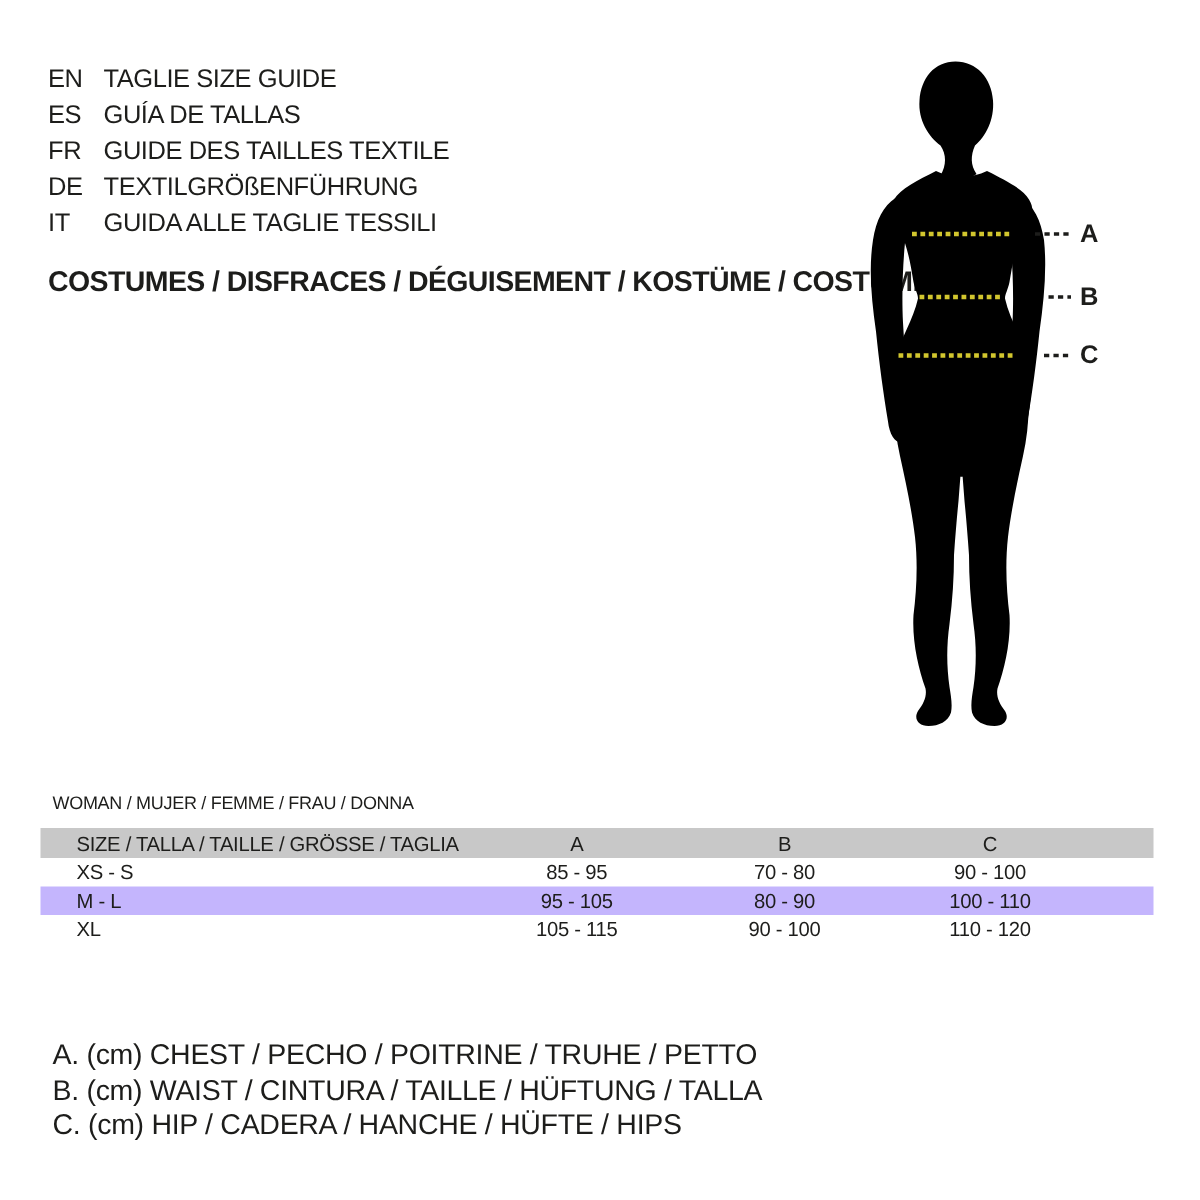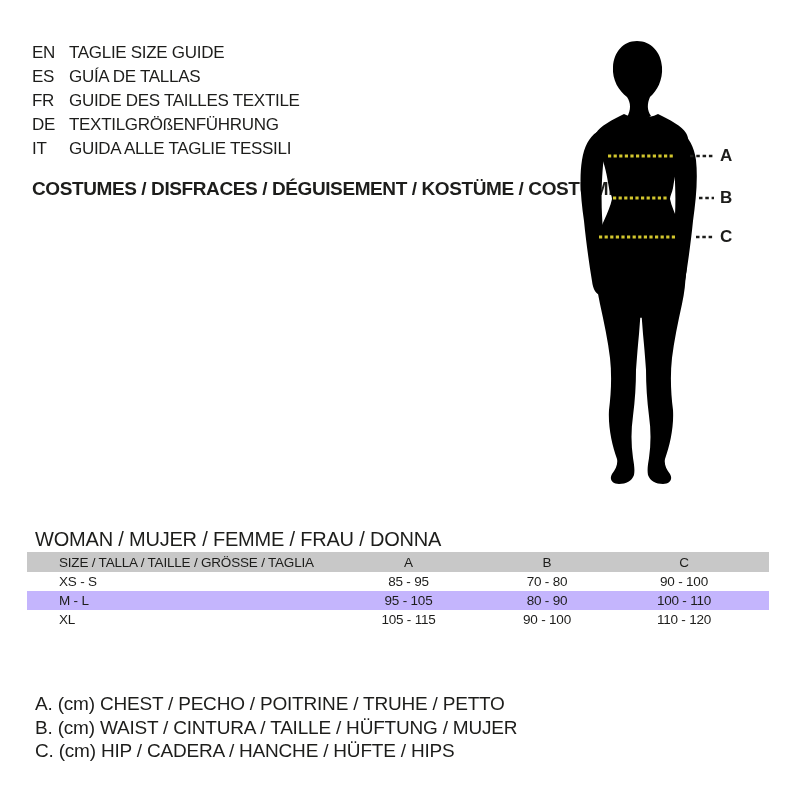--- a/index.html
+++ b/index.html
@@ -30,28 +30,28 @@
   .figure-svg { position: absolute; left: 0; top: 0; width: 800px; height: 800px; pointer-events: none; }
   .figure-label {
     position: absolute; left: 720px;
     font-size: 17px; font-weight: 700; line-height: 20px;
   }
   .figure-label.a { top: 146px; }
   .figure-label.b { top: 188px; }
   .figure-label.c { top: 227px; }
 
   
-  .section-title { position: absolute; left: 35px; top: 528px; font-size: 20px; letter-spacing: -0.2px; }
+  .section-title { position: absolute; left: 35px; top: 528px; font-size: 12px; letter-spacing: -0.2px; }
 
   
   .size-table { position: absolute; left: 27px; top: 552px; width: 742px; font-size: 13.5px; letter-spacing: -0.2px; }
   .t-row { display: flex; height: 19px; align-items: center; background: #ffffff; }
   .t-row.header { height: 20px; background: #c8c8c8; }
   .t-row.alt { background: #c4b5fd; }
-  .c0 { flex: 0 0 285px; padding-left: 8px; text-align: left; margin-left: 24px; }
+  .c0 { flex: 0 0 285px; padding-left: 24px; text-align: left; }
   .c1 { flex: 0 0 145px; text-align: center; }
   .c2 { flex: 0 0 132px; text-align: center; }
   .c3 { flex: 0 0 142px; text-align: center; }
 
   
   .footnotes { position: absolute; left: 35px; top: 652px; font-size: 19px; line-height: 23.5px; letter-spacing: -0.2px; margin-top: 40px; }
 </style>
 </head>
 <body>
 
@@ -207,17 +207,17 @@
     <div class="t-row">
       <span class="c0">XL</span>
       <span class="c1">105 - 115</span>
       <span class="c2">90 - 100</span>
       <span class="c3">110 - 120</span>
     </div>
   </div>
 
   <div class="footnotes">
     <div>A. (cm) CHEST / PECHO / POITRINE / TRUHE / PETTO</div>
-    <div>B. (cm) WAIST / CINTURA / TAILLE / HÜFTUNG / MUJER</div>
+    <div>B. (cm) WAIST / CINTURA / TAILLE / HÜFTUNG / TALLA</div>
     <div>C. (cm) HIP / CADERA / HANCHE / HÜFTE / HIPS</div>
   </div>
 
 </div>
 
 </body></html>

